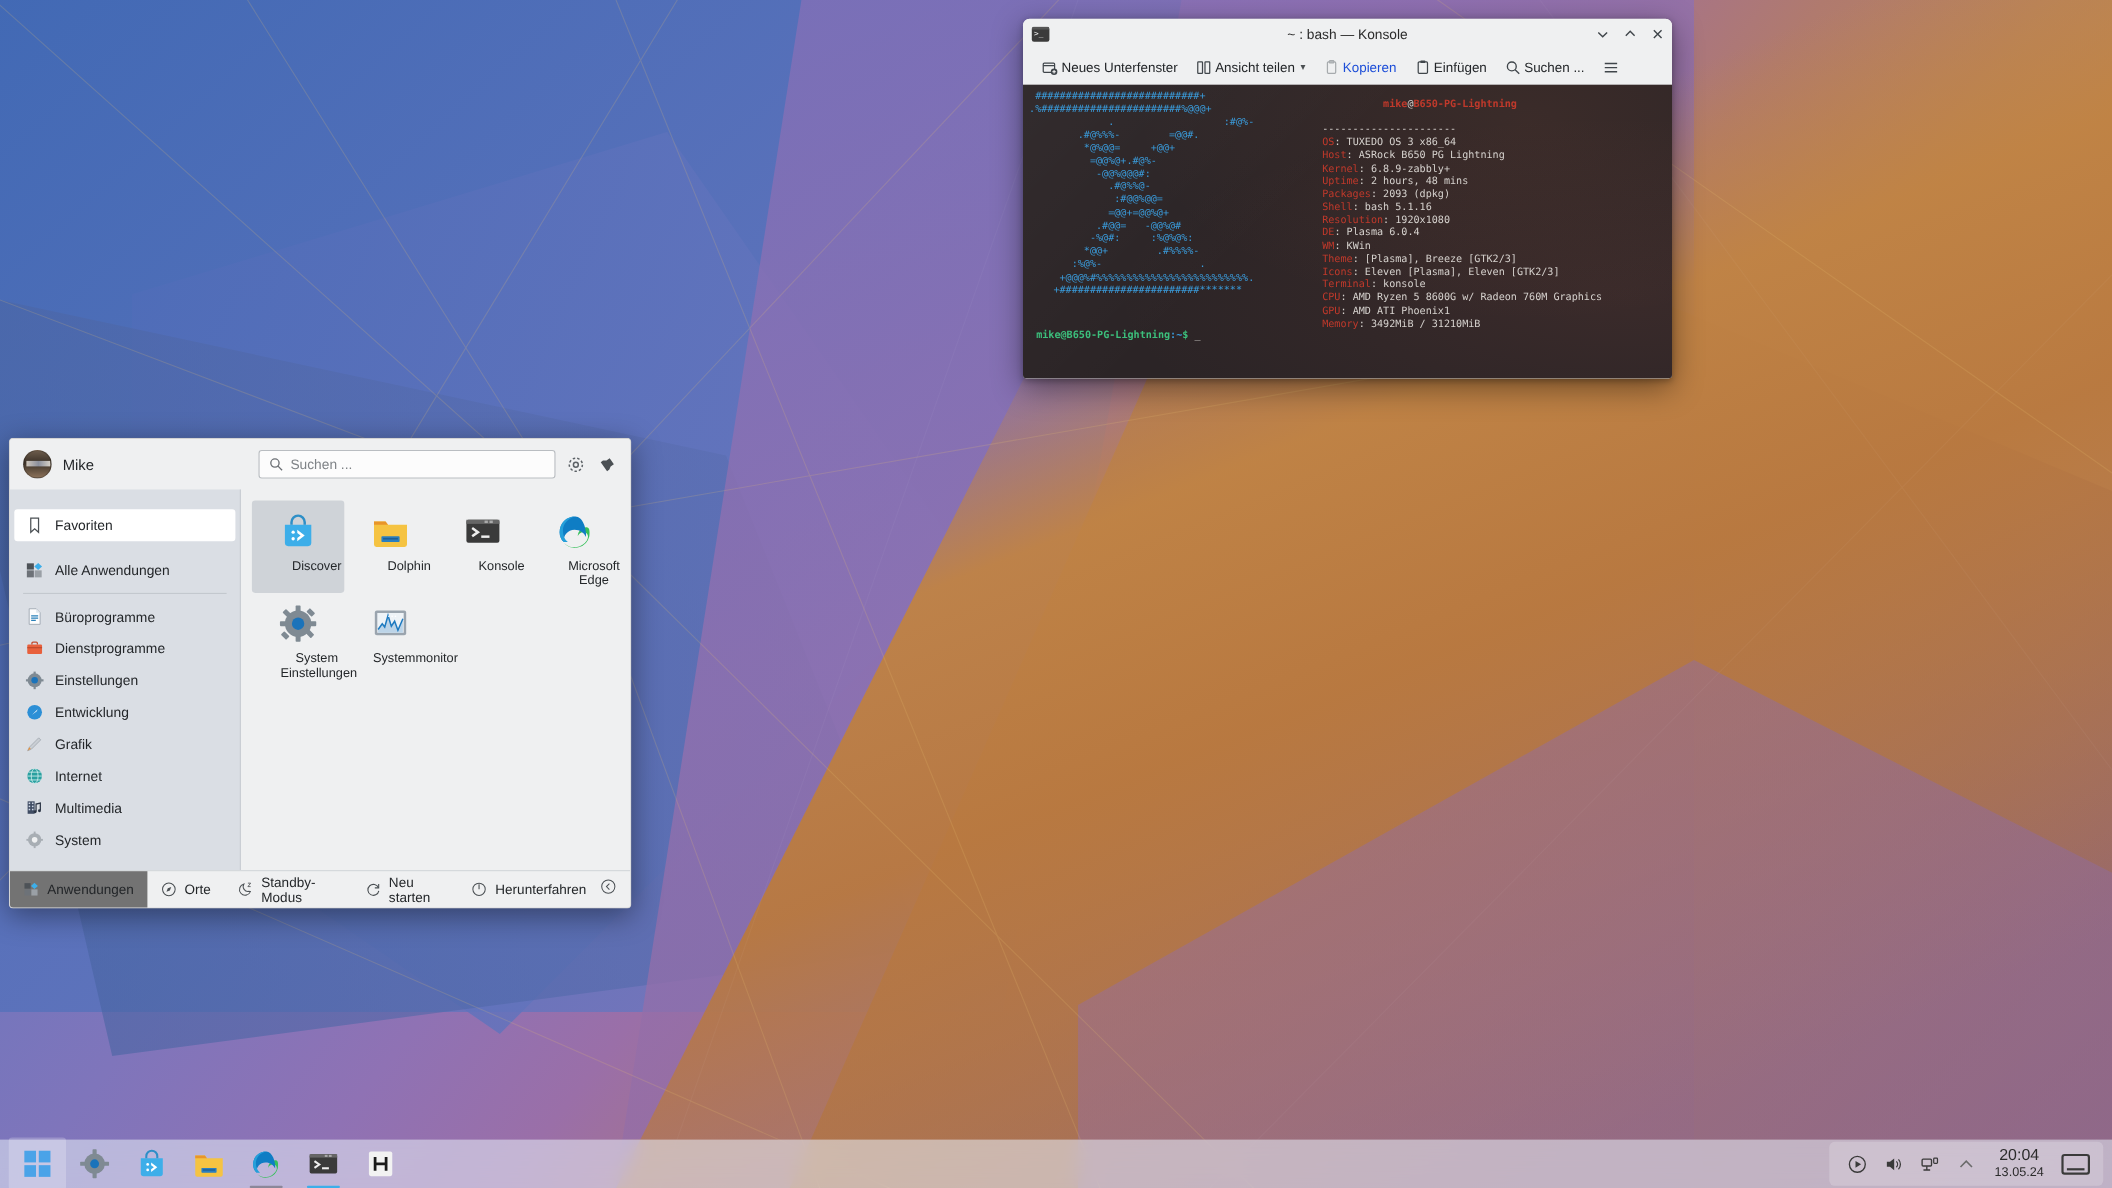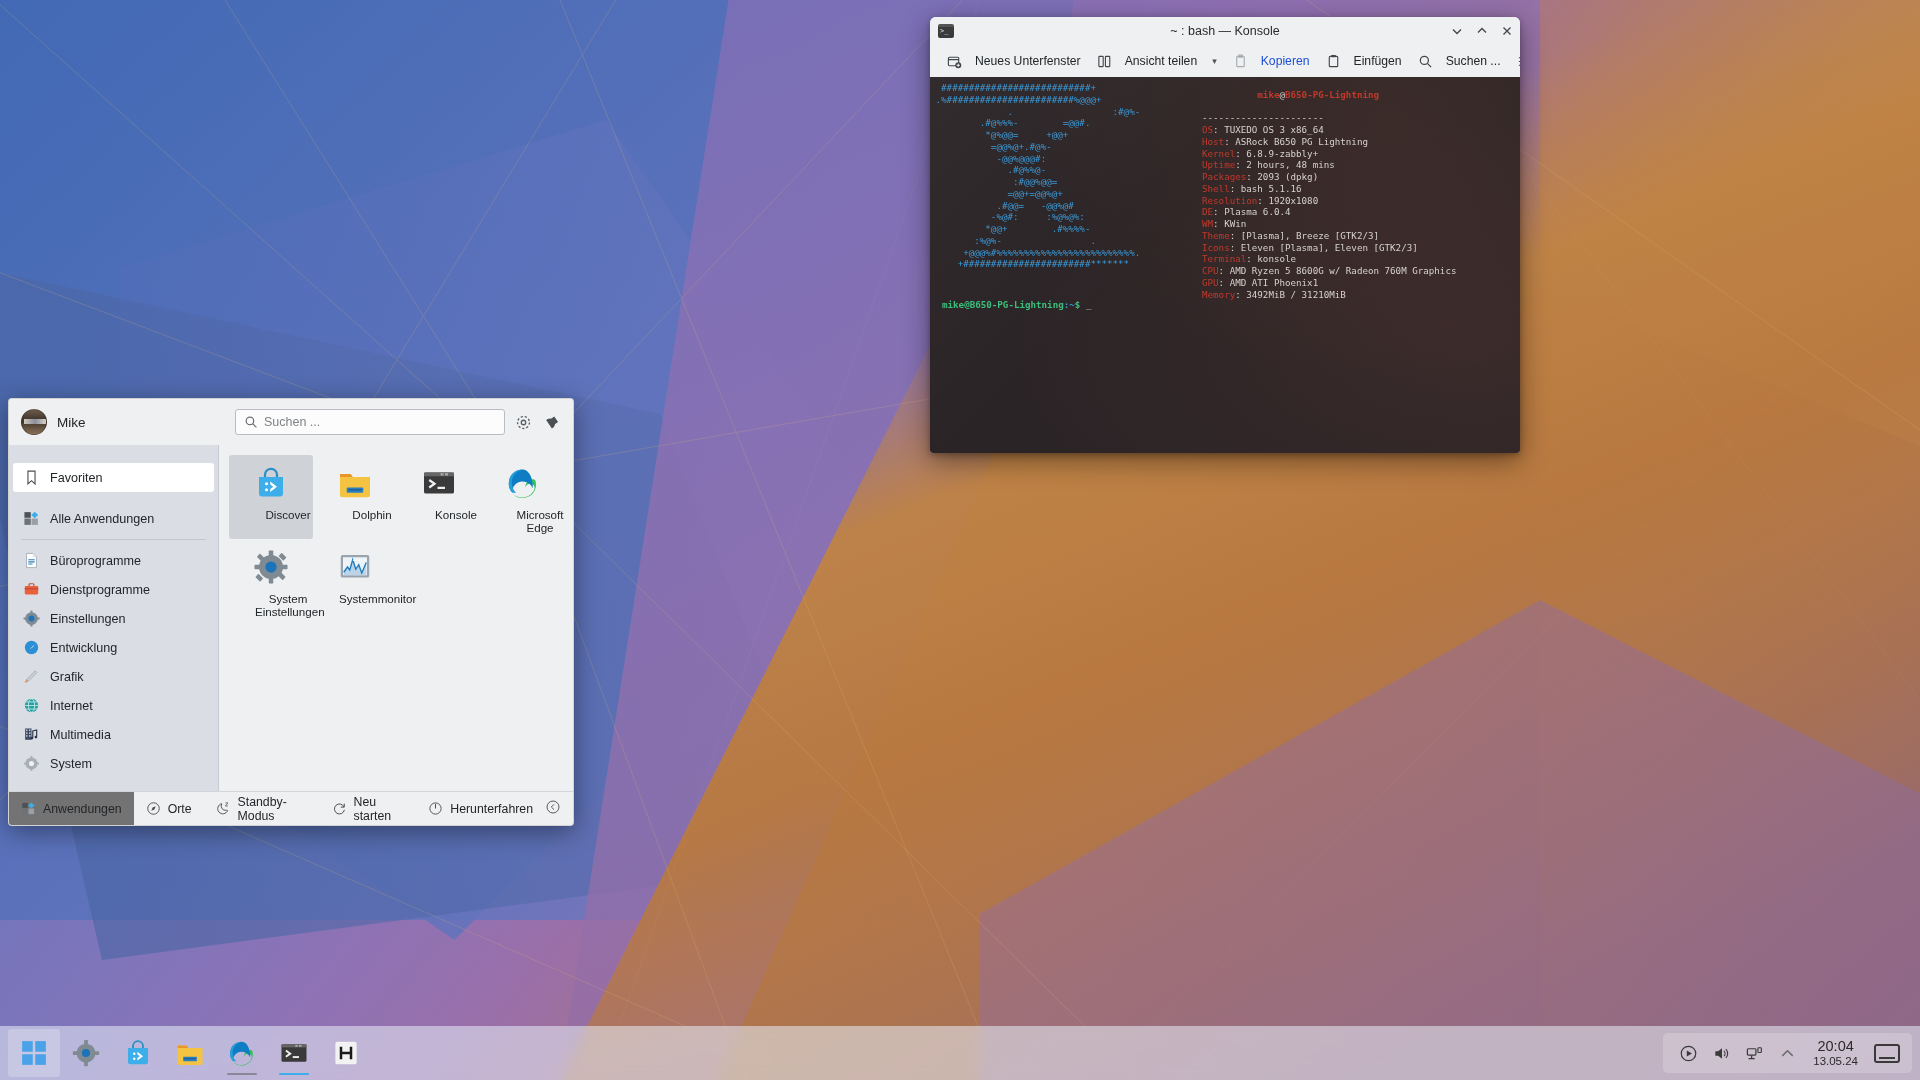--- a/index.html
+++ b/index.html
@@ -71,21 +71,21 @@
     width: 1000px; height: 560px;
     background: linear-gradient(120deg,#9a6f94 0%, #8d6a9a 100%);
     clip-path: polygon(0% 56%, 56% 0%, 100% 40%, 100% 100%, 0% 100%);
     opacity: .55;
   }
   #wp-lines { position: absolute; inset: 0; opacity: .35; }
 
   
   #konsole {
     position: absolute; left: 930px; top: 17px;
-    width: 590px; height: 436px;
+    width: 590px; height: 327px;
     background: #eff0f1;
     border-radius: 6px 6px 3px 3px;
     box-shadow: 0 8px 28px rgba(0,0,0,.42), 0 2px 6px rgba(0,0,0,.28);
     overflow: hidden;
     display: flex; flex-direction: column;
   }
   #kon-titlebar {
     height: 28px; background: #eff0f1;
     display: flex; align-items: center; padding: 0 6px 0 8px;
     position: relative; flex: none;
@@ -107,21 +107,21 @@
   #kon-winbtns { margin-left: auto; display: flex; gap: 11px; align-items: center; z-index: 2; }
   .kon-wb { width: 14px; height: 14px; position: relative; cursor: default; }
   .kon-wb svg { display: block; }
 
   #kon-toolbar {
     height: 32px; background: #eff0f1; display: flex; align-items: center;
     gap: 2px; padding: 0 6px 0 10px; flex: none;
     border-bottom: none;
   }
   .tb-btn {
-    display: flex; align-items: center; gap: 13px; height: 26px;
+    display: flex; align-items: center; gap: 3px; height: 26px;
     padding: 0 7px; font-size: 12.2px; color: #232629; border-radius: 3px;
     white-space: nowrap;
   }
   .tb-btn.disabled { color: #1d4ed8; }
   .tb-sep-arrow { font-size: 9px; color: #4b4f52; margin-left: 2px; }
   .tb-icon { width: 15px; height: 15px; display: block; }
 
   #kon-term {
     flex: 1; background: #2b2426; position: relative; overflow: hidden;
     font-family: "DejaVu Sans Mono", monospace;
@@ -219,21 +219,21 @@
   .foot-btn {
     display: flex; align-items: center; gap: 7px; height: 34px;
     padding: 0 12px; font-size: 12.3px; color: #232629;
   }
   .foot-btn.active { background: #737373; }
   .foot-ico { width: 15px; height: 15px; display:block; }
   #foot-collapse { margin-left: auto; padding-right: 12px; }
 
   
   #taskbar {
-    position: absolute; left: 0; bottom: 0; width: 1920px; height: 54px;
+    position: absolute; left: 0; bottom: 0; width: 1920px; height: 44px;
     background: rgba(232,238,248,0.55);
     backdrop-filter: blur(8px);
     display: flex; align-items: center;
   }
   #tb-launchers { display: flex; align-items: center; height: 54px; padding-left: 8px; }
   .tb-task {
     width: 52px; height: 48px; display: flex; align-items: center; justify-content: center;
     position: relative; border-radius: 3px;
   }
   .tb-task.current { background: rgba(255,255,255,0.22); }

